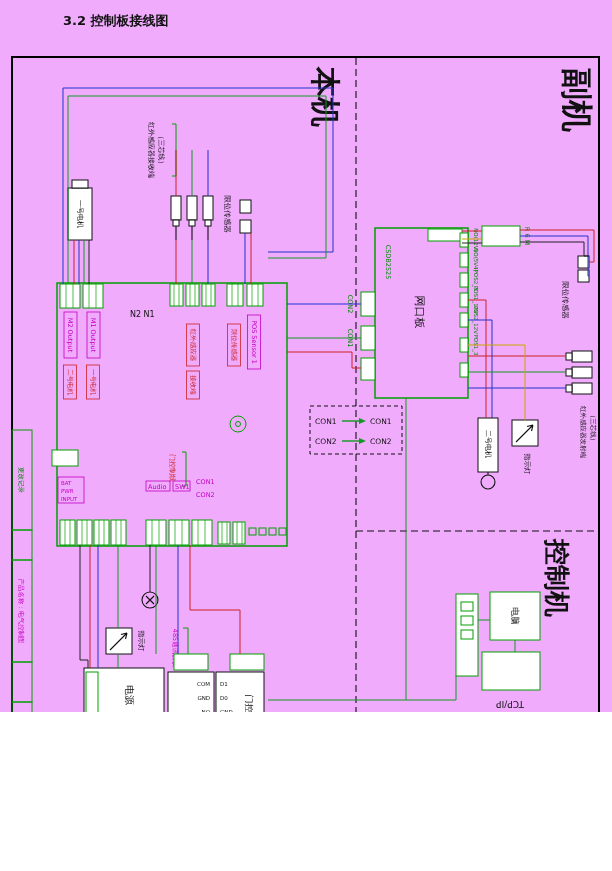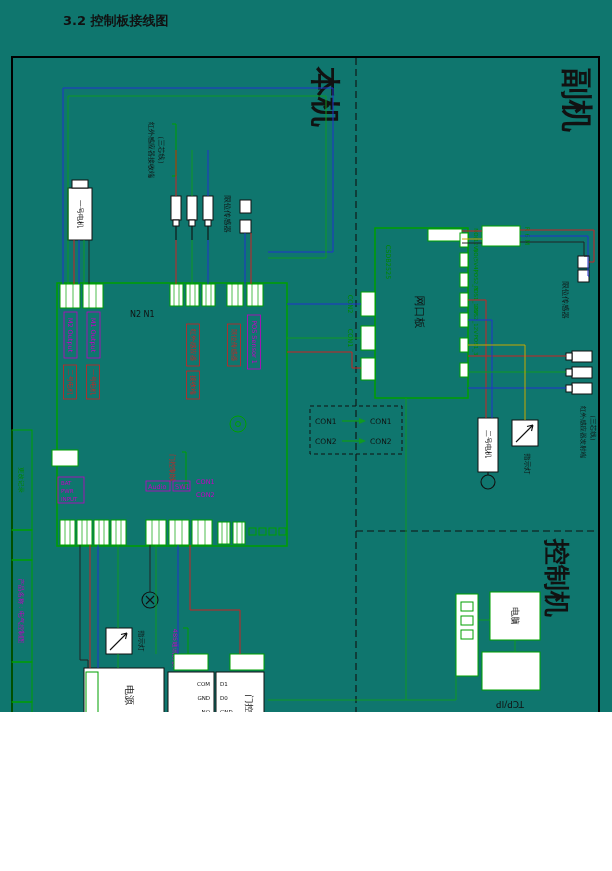--- a/index.html
+++ b/index.html
@@ -1,16 +1,16 @@
 <!DOCTYPE html>
 <html><head>
 <meta charset="utf-8">
 <style>
   html,body{margin:0;padding:0;background:#fff;}
-  .page{width:612px;height:712px;position:relative;background:#0f766e;overflow:hidden;}
+  .page{width:612px;height:712px;position:relative;background:#f0abfc;overflow:hidden;}
   svg text{font-family:"DejaVu Sans",sans-serif;}
   .f5{font-size:5.5px;} .f6{font-size:6.5px;} .f7{font-size:7px;} .f75{font-size:7.5px;}
   .f8{font-size:8px;} .f9{font-size:9px;} .f10{font-size:10px;} .f11{font-size:11px;} .f13{font-size:13px;}
   .b{font-weight:bold;}
   .tk{fill:#111;} .tm{fill:#c400c4;} .tr{fill:#cc2222;} .tg{fill:#008800;}
   .mid{text-anchor:middle;} .end{text-anchor:end;}
   .g{fill:none;stroke:#00a000;stroke-width:1.5;}
   .g1{fill:#fff;stroke:#00a000;stroke-width:1;}
   .gt{fill:none;stroke:#00a000;stroke-width:1;}
   .k{fill:none;stroke:#111;stroke-width:1.1;}

